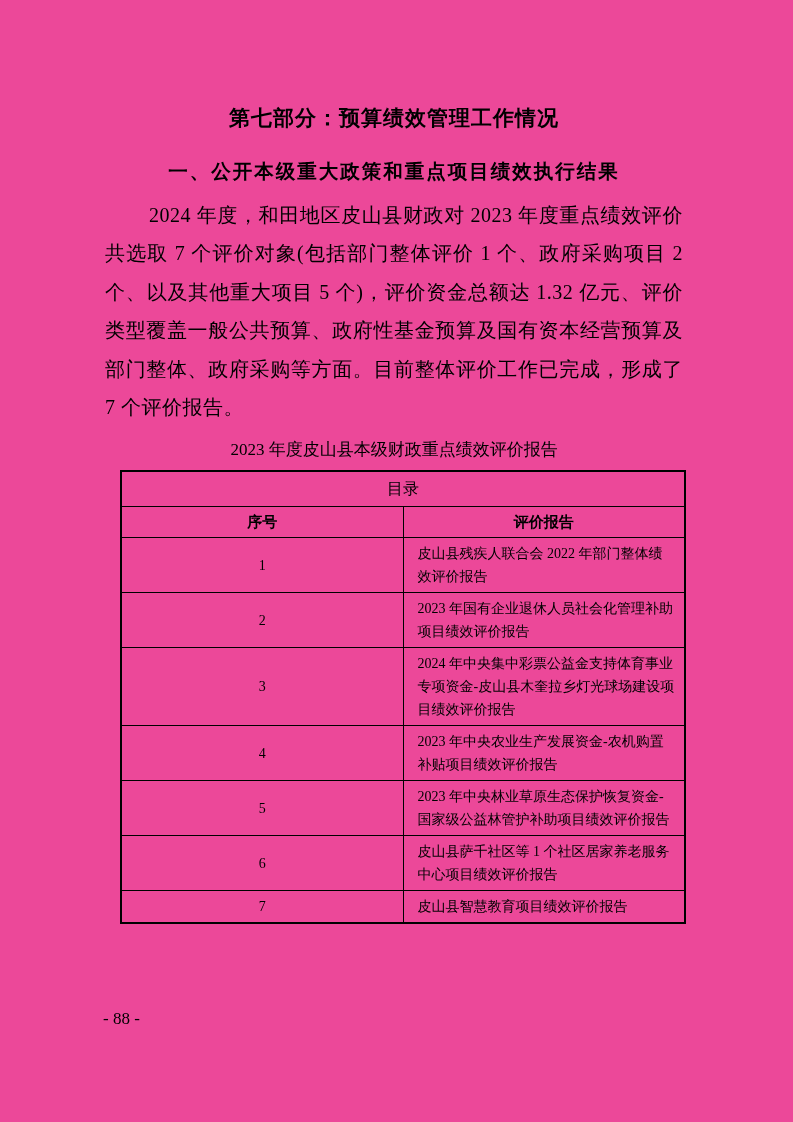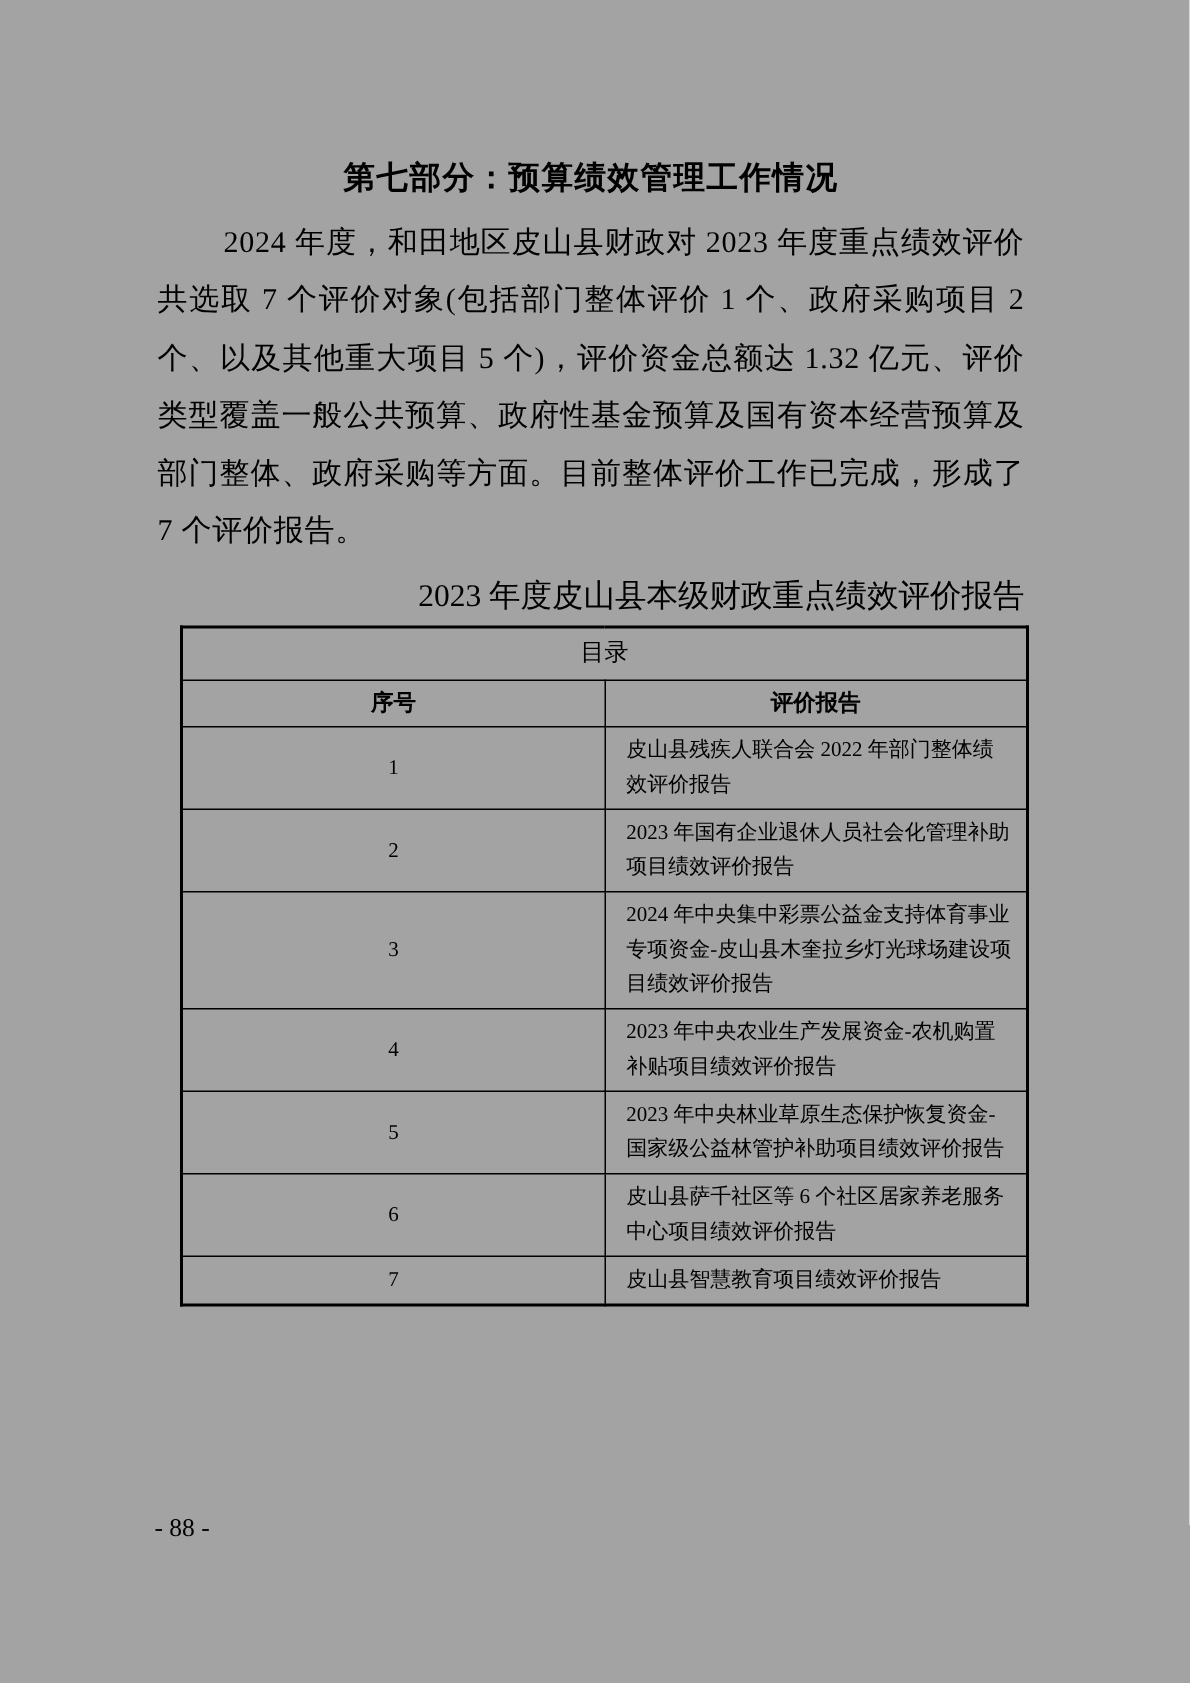--- a/index.html
+++ b/index.html
@@ -5,21 +5,21 @@
   * { margin: 0; padding: 0; box-sizing: border-box; }
   html, body { background: #ffffff; }
   body {
     font-family: "Liberation Serif", "DejaVu Serif", serif;
     color: #000000;
   }
   .page {
     position: relative;
     width: 793px;
     height: 1122px;
-    background: #a3a3a3;
+    background: #ec4899;
     padding: 105px 110px 0 105px;
     overflow: hidden;
   }
   .doc-title {
     text-align: center;
     font-family: "DejaVu Sans", "Liberation Sans", sans-serif;
     font-weight: bold;
     font-size: 21px;
     line-height: 27px;
     letter-spacing: 1px;
@@ -37,22 +37,22 @@
   }
   .body-text p {
     font-size: 20px;
     line-height: 38.4px;
     text-align: justify;
     text-indent: 2.2em;
     letter-spacing: 0.5px;
   }
   .table-title {
     margin-top: 11px;
-    text-align: right;
-    font-size: 21px;
+    text-align: center;
+    font-size: 17px;
     line-height: 26px;
   }
   table.report-table {
     margin-top: 7px;
     margin-left: 15px;
     width: 566px;
     border-collapse: collapse;
     border: 2px solid #000;
     table-layout: fixed;
   }
@@ -94,20 +94,21 @@
     line-height: 22px;
   }
 </style>
 </head>
 <body>
 
 <div class="page">
 
   <h1 class="doc-title">第七部分：预算绩效管理工作情况</h1>
 
+  <h2 class="section-heading">一、公开本级重大政策和重点项目绩效执行结果</h2>
 
   <div class="body-text">
     <p>2024 年度，和田地区皮山县财政对 2023 年度重点绩效评价共选取 7 个评价对象(包括部门整体评价 1 个、政府采购项目 2 个、以及其他重大项目 5 个)，评价资金总额达 1.32 亿元、评价类型覆盖一般公共预算、政府性基金预算及国有资本经营预算及部门整体、政府采购等方面。目前整体评价工作已完成，形成了 7 个评价报告。</p>
   </div>
 
   <div class="table-title">2023 年度皮山县本级财政重点绩效评价报告</div>
 
   <table class="report-table">
     <thead>
       <tr>
@@ -134,21 +135,21 @@
         <tr>
           <td class="col-num">4</td>
           <td>2023 年中央农业生产发展资金-农机购置补贴项目绩效评价报告</td>
         </tr>
         <tr>
           <td class="col-num">5</td>
           <td>2023 年中央林业草原生态保护恢复资金-国家级公益林管护补助项目绩效评价报告</td>
         </tr>
         <tr>
           <td class="col-num">6</td>
-          <td>皮山县萨千社区等 6 个社区居家养老服务中心项目绩效评价报告</td>
+          <td>皮山县萨千社区等 1 个社区居家养老服务中心项目绩效评价报告</td>
         </tr>
         <tr>
           <td class="col-num">7</td>
           <td>皮山县智慧教育项目绩效评价报告</td>
         </tr>
       </tbody>
   </table>
 
   <div class="page-footer">- 88 -</div>
 

